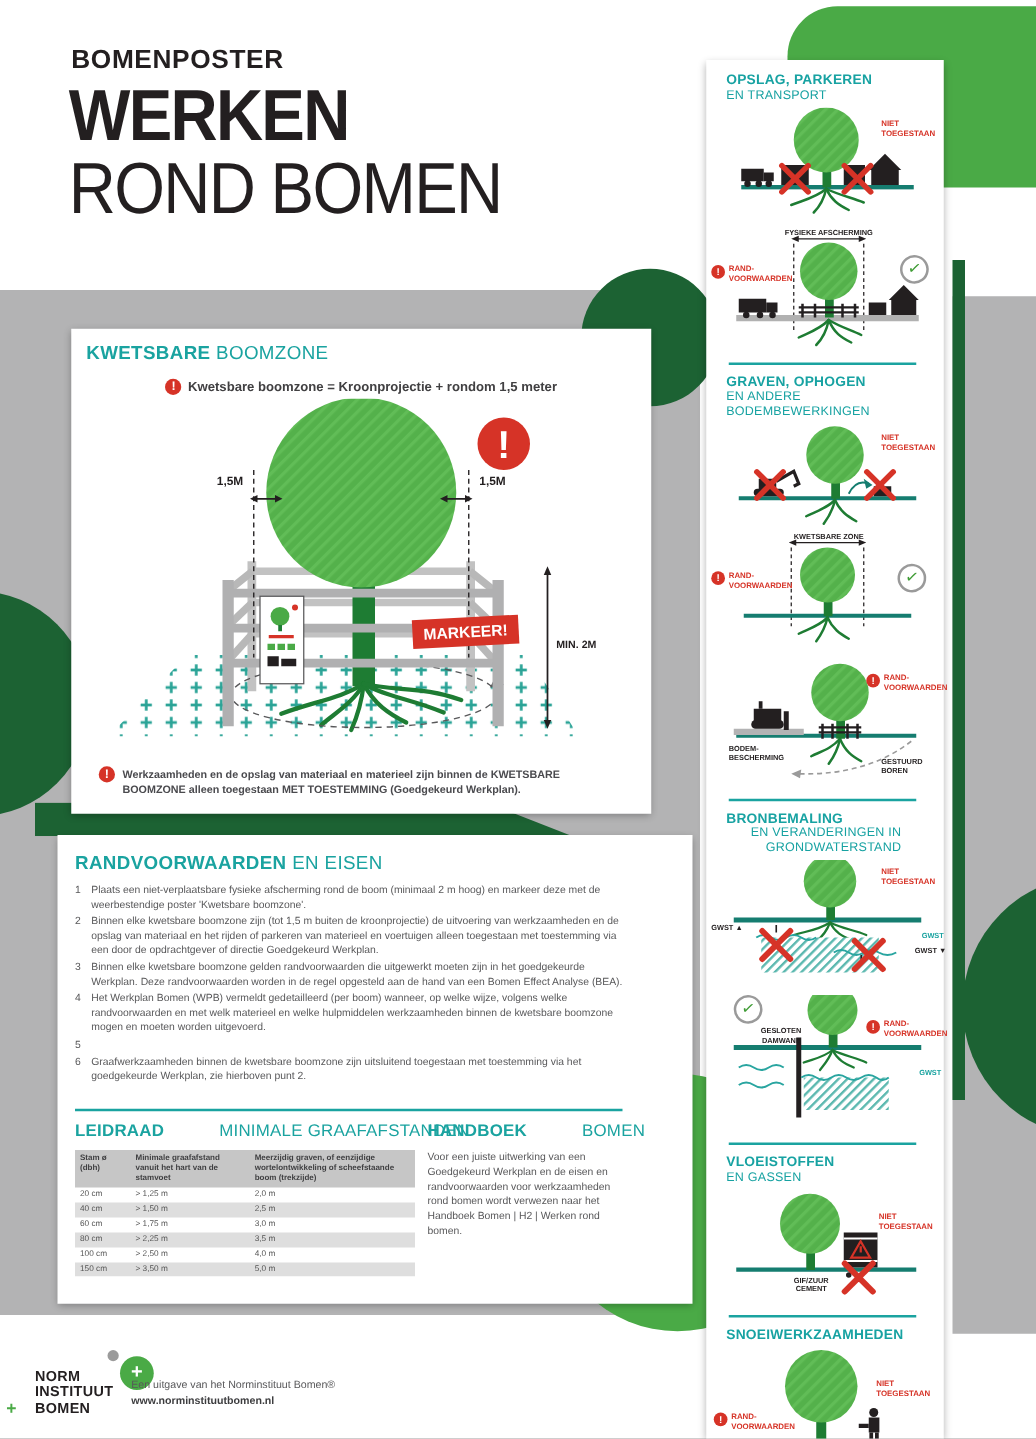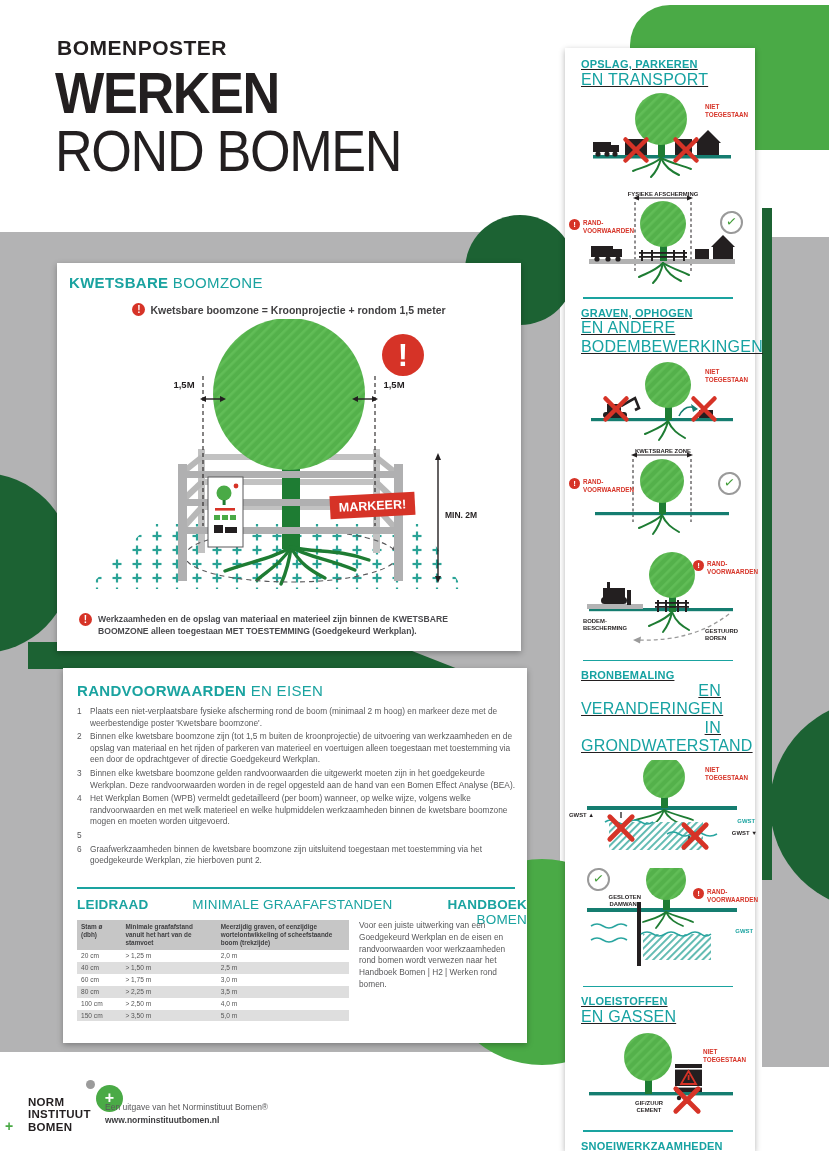--- a/index.html
+++ b/index.html
@@ -23,21 +23,21 @@
   
   .kicker{left:57px;top:36px;font-size:21px;font-weight:bold;letter-spacing:.5px;}
   .title1{left:55px;top:64px;font-size:58px;font-weight:bold;letter-spacing:-1.5px;line-height:1;
           transform:scaleX(.9);transform-origin:left top;}
   .title2{left:55px;top:122px;font-size:58px;font-weight:normal;letter-spacing:-1.5px;line-height:1;
           transform:scaleX(.9);transform-origin:left top;color:#231f20;}
 
   
   .card{background:#fff;box-shadow:0 2px 6px rgba(0,0,0,.3);}
   .card1{left:57px;top:263px;width:464px;height:388px;}
-  .card2{left:63px;top:668px;width:464px;height:375px;}
+  .card2{left:46px;top:668px;width:508px;height:375px;}
   .sbcard{left:565px;top:48px;width:190px;height:1103px;}
 
   .h-teal{font-size:15px;font-weight:bold;color:#1aa3a0;letter-spacing:.3px;}
   .h-teal .lt{font-weight:normal;}
   .h-teal-sm{font-size:13.5px;font-weight:bold;color:#1aa3a0;letter-spacing:.2px;}
   .h-teal-sm .lt{font-weight:normal;margin-left:40px;}
 
   .excl{display:inline-block;background:#d63327;border-radius:50%;color:#fff;font-weight:bold;
         text-align:center;flex:none;}
   .excl-md{width:13px;height:13px;line-height:13px;font-size:10px;}
@@ -59,24 +59,24 @@
   
   .tbl{left:14px;top:252px;width:272px;border-collapse:collapse;font-size:6.6px;color:#555;}
   .tbl th{background:#c6c6c6;text-align:left;font-size:6.4px;color:#3f3f41;padding:3px 4px;vertical-align:top;line-height:1.25;}
   .tbl td{padding:2px 4px;line-height:1.2;}
   .tbl tr.alt td{background:#dedede;}
   .hb-head{left:296px;top:229px;text-align:right;}
   .hb-body{left:296px;top:252px;width:156px;font-size:8.3px;color:#58585a;line-height:1.42;margin:0;}
   .ld-head{left:14px;top:229px;}
 
   
-  .sb{position:absolute;inset:0;padding:10px 20px 0 16px;box-sizing:border-box;text-decoration:underline;}
+  .sb{position:absolute;inset:0;padding:10px 20px 0 16px;box-sizing:border-box;}
   .sb-title{color:#17a2a2;line-height:1.15;margin:0 0 4px 0;}
   .sb-title .b{font-size:11px;font-weight:bold;display:block;letter-spacing:.2px;}
-  .sb-title .l{font-size:16px;font-weight:normal;display:block;letter-spacing:.2px;}
+  .sb-title .l{font-size:10px;font-weight:normal;display:block;letter-spacing:.2px;}
   .ill{position:relative;width:160px;margin:0 auto;}
   .ill svg{display:block;}
   .lbl-niet{position:absolute;color:#d63327;font-size:6.3px;font-weight:bold;width:44px;line-height:1.25;}
   .badge-rand{position:absolute;display:flex;gap:3px;align-items:flex-start;width:62px;}
   .badge-rand span.t{color:#d63327;font-size:6.3px;font-weight:bold;line-height:1.25;}
   .lbl-blk{position:absolute;color:#231f20;font-size:5.9px;font-weight:bold;line-height:1.2;}
   .lbl-teal{position:absolute;color:#1aa3a0;font-size:5.9px;font-weight:bold;}
   .check-badge{position:absolute;width:19px;height:19px;border:2px solid #9a9a9a;border-radius:50%;
                background:#fff;color:#3f9c35;font-size:13px;font-weight:bold;text-align:center;line-height:18px;
                transform:rotate(8deg);}

